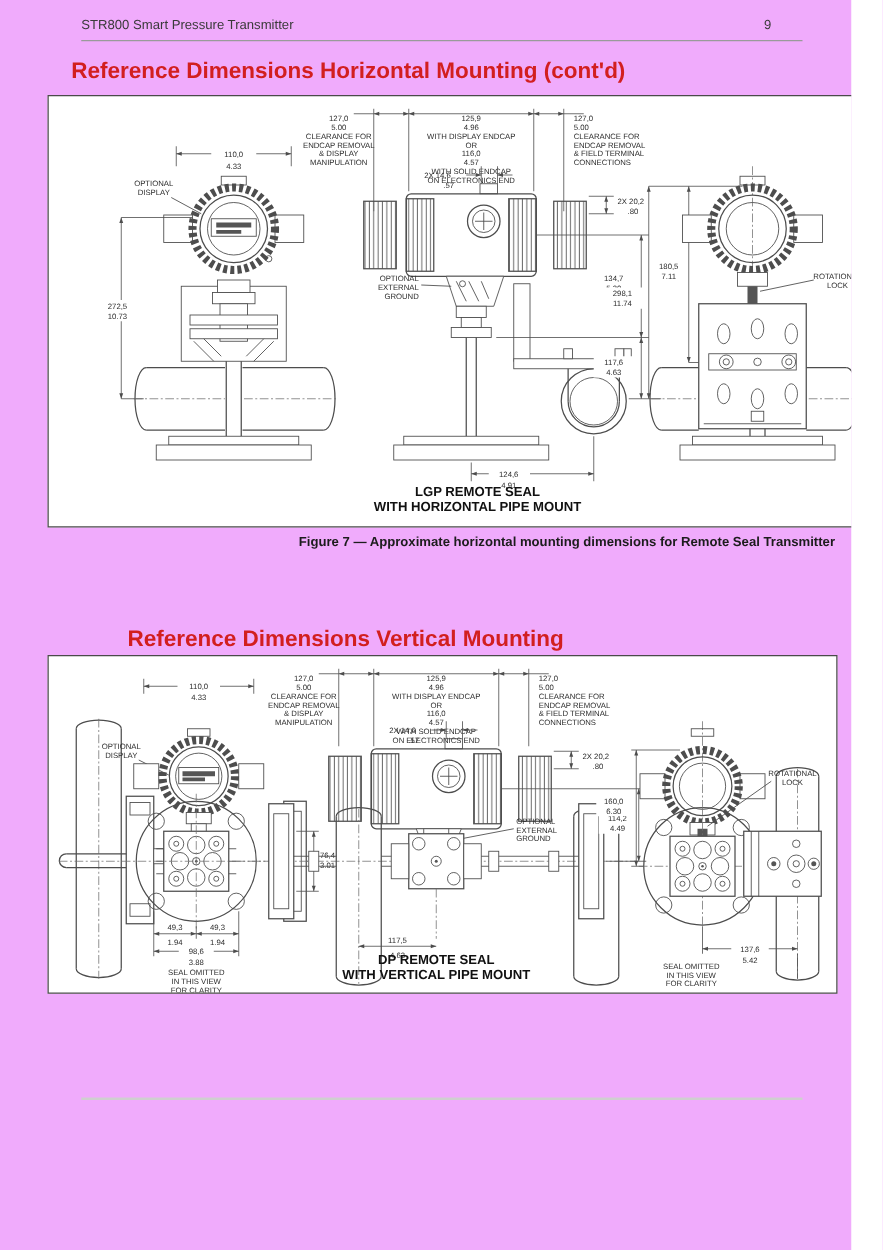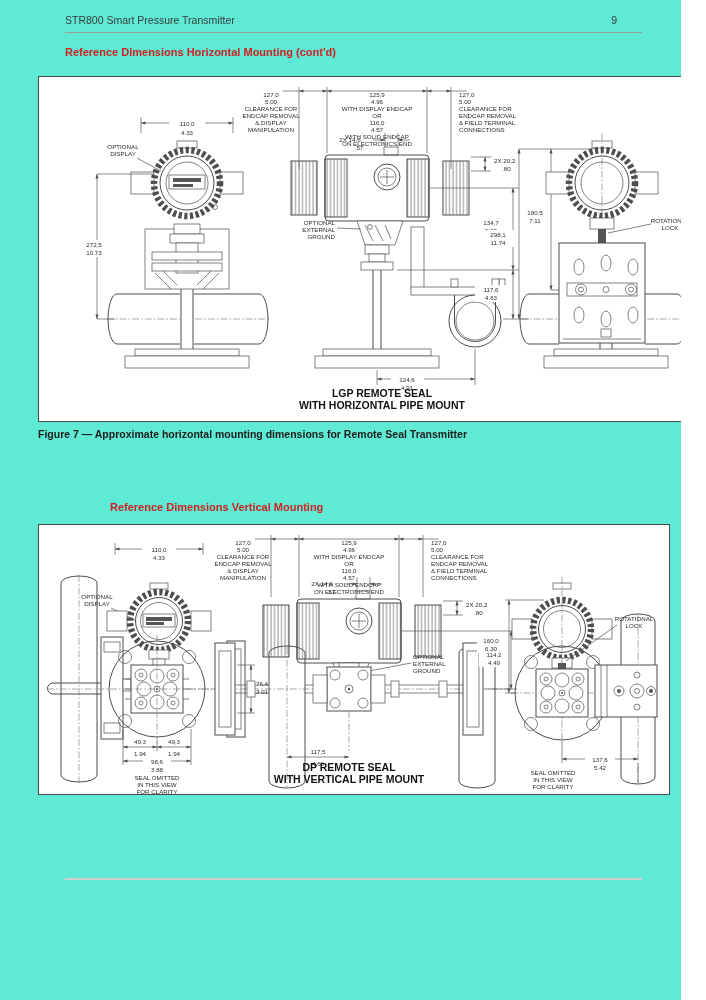--- a/index.html
+++ b/index.html
@@ -1,26 +1,26 @@
 <!DOCTYPE html>
 <html><head>
 <meta charset="utf-8">
 <style>
   html,body{margin:0;padding:0;background:#fff;}
-  .page{position:relative;width:681px;height:1000px;background:#5eead4;overflow:hidden;
+  .page{position:relative;width:681px;height:1000px;background:#f0abfc;overflow:hidden;
         font-family:"Liberation Sans",sans-serif;color:#2d2d2d;}
   .hdr{position:absolute;top:14px;left:65px;right:64px;display:flex;justify-content:space-between;
        font-size:10.5px;color:#3a3a3a;}
   .hdr-rule{position:absolute;top:32px;left:65px;width:577px;border-top:1.5px solid #9a9a9a;}
-  .sec-head{position:absolute;left:65px;font-size:11px;font-weight:bold;color:#d21f1f;}
+  .sec-head{position:absolute;left:57px;font-size:18px;font-weight:bold;color:#d21f1f;}
   .sec1{top:46px;} .sec2{top:501px;margin-left:45px;}
   .figbox{position:absolute;left:38px;width:630px;border:1.6px solid #4a4a4a;background:#fff;}
   .fig1{top:76px;height:344px;padding-left:28px;} .fig2{top:524px;height:269px;}
   .figbox svg{display:block;width:100%;height:100%;}
-  .caption{position:absolute;top:428px;left:38px;width:630px;text-align:left;
+  .caption{position:absolute;top:428px;left:38px;width:630px;text-align:right;
            font-size:10.5px;font-weight:bold;color:#1c1c1c;}
   .ftr-rule{position:absolute;top:878px;left:65px;width:577px;border-top:2px solid #cfcfcf;}
   
   .ln{fill:none;stroke:#4d4d4d;stroke-width:1;}
   .tn{fill:none;stroke:#4d4d4d;stroke-width:.7;}
   .wf{fill:#ffffff;stroke:#4d4d4d;stroke-width:1;}
   .wt{fill:#ffffff;stroke:#4d4d4d;stroke-width:.7;}
   .rib{stroke:#4d4d4d;stroke-width:1;}
   .cl{fill:none;stroke:#6e6e6e;stroke-width:.6;stroke-dasharray:7 2 1.6 2;}
   .dm{stroke:#4f4f4f;stroke-width:.65;fill:none;}

